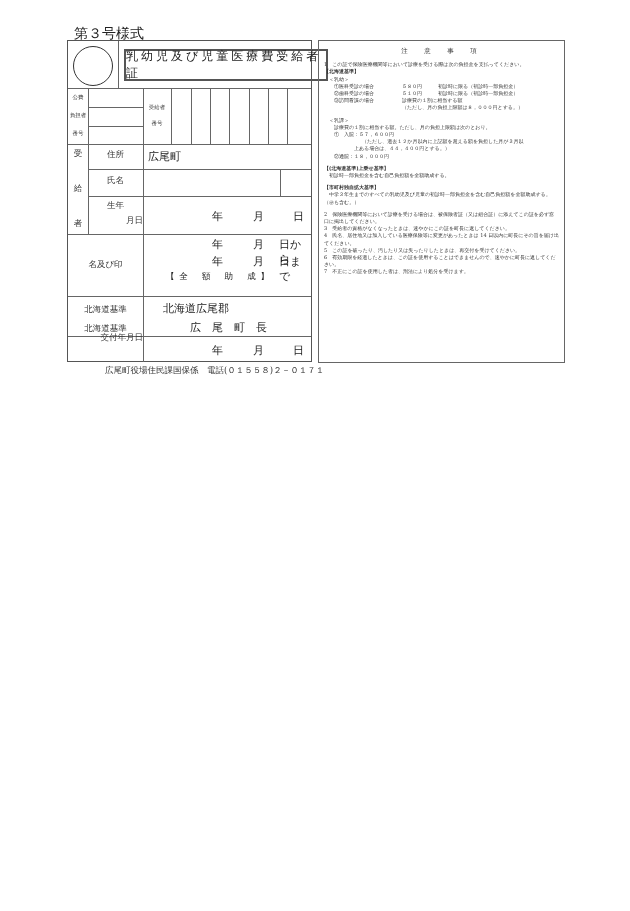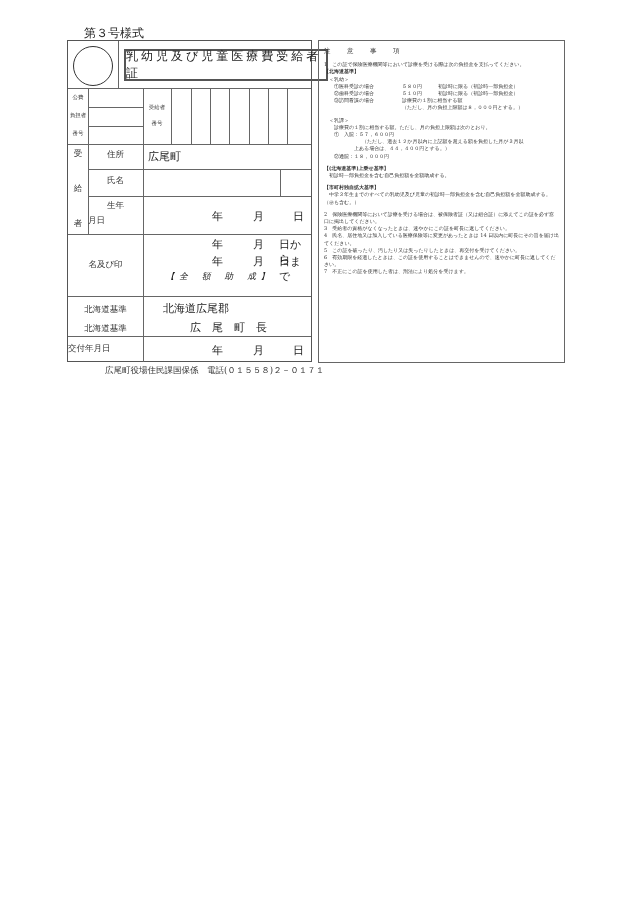--- a/index.html
+++ b/index.html
@@ -1,30 +1,30 @@
 <!DOCTYPE html>
 <html><head>
 <meta charset="utf-8">
 <style>
   html, body { margin:0; padding:0; background:#ffffff; }
   body { width:630px; height:911px; position:relative; font-family:"DejaVu Serif", serif; color:#222; overflow:hidden; }
-  .form-no { position:absolute; left:84px; top:25px; font-size:12px; }
+  .form-no { position:absolute; left:74px; top:25px; font-size:14px; }
   .card { position:absolute; left:67px; top:40px; width:245px; height:322px; border:1px solid #555; box-sizing:border-box; }
   .abs { position:absolute; box-sizing:border-box; }
   .hl { position:absolute; height:0; border-top:1px solid #666; }
   .vl { position:absolute; width:0; border-left:1px solid #666; }
   .circle { position:absolute; left:5px; top:5px; width:40px; height:40px; border:1px solid #333; border-radius:50%; box-sizing:border-box; }
   .title-box { position:absolute; left:56px; top:8px; width:204px; height:32px; border:2px solid #555; box-sizing:border-box; font-size:12px; letter-spacing:3px; display:flex; align-items:center; justify-content:center; }
   .small { font-size:5.5px; color:#333; }
   .lbl { font-size:8.5px; color:#333; }
   .val { font-size:11px; color:#222; }
-  .ital { font-style:italic; font-size:8.5px; color:#222; }
+  .ital { font-size:8.5px; color:#222; }
   .footer { position:absolute; left:73px; top:365px; font-size:8.5px; color:#333;margin-left:32px; }
   .notes { position:absolute; left:318px; top:40px; width:247px; height:323px; border:1px solid #666; box-sizing:border-box; padding:5px 5px; font-size:5px; line-height:7.2px; color:#333; }
-  .notes .ttl { font-size:6.5px; letter-spacing:5px; margin:2px 0 6px; }
+  .notes .ttl { text-align:center; font-size:6.5px; letter-spacing:5px; margin:2px 0 6px; }
   .notes .hd { font-weight:bold; font-family:"DejaVu Sans", sans-serif; font-size:5px; }
   .notes .p { margin:0; }
   .ind1 { padding-left:5px; }
   .ind2 { padding-left:10px; }
   .ind3 { padding-left:38px; }
   .gap { height:5px; }
   .row2 { display:flex; }
   .row2 .c1 { width:68px; padding-left:10px; }
   .row2 .c2 { width:36px; }
 </style>
@@ -72,21 +72,21 @@
   <div class="abs val" style="left:80px;top:108px;">広尾町</div>
   <div class="hl" style="left:20px;top:128px;width:223px;"></div>
 
   <div class="abs lbl" style="left:20px;top:134px;width:55px;text-align:center;">氏名</div>
   <div class="abs val" style="left:80px;top:134px;width:130px;height:20px;"></div>
   <div class="vl" style="left:212px;top:128px;height:27px;"></div>
   <div class="abs" style="left:213px;top:129px;width:30px;height:26px;"></div>
   <div class="hl" style="left:20px;top:155px;width:223px;"></div>
 
   <div class="abs lbl" style="left:20px;top:159px;width:55px;text-align:center;">生年</div>
-  <div class="abs lbl" style="left:20px;top:174px;width:55px;text-align:left;">月日</div>
+  <div class="abs lbl" style="left:20px;top:174px;width:55px;text-align:right;">月日</div>
   <div class="abs val" style="left:144px;top:168px;">年</div>
   <div class="abs val" style="left:185px;top:168px;">月</div>
   <div class="abs val" style="left:225px;top:168px;">日</div>
   <div class="hl" style="left:0;top:193px;width:243px;"></div>
 
   <div class="abs lbl" style="left:0;top:218px;width:75px;text-align:center;">名及び印</div>
   <div class="abs val" style="left:144px;top:196px;">年</div>
   <div class="abs val" style="left:185px;top:196px;">月</div>
   <div class="abs val" style="left:211px;top:196px;">日から</div>
   <div class="abs val" style="left:144px;top:213px;">年</div>
@@ -95,21 +95,21 @@
   <div class="abs ital" style="left:98px;top:230px;letter-spacing:1px;">【 全　 額　 助　 成 】</div>
   <div class="hl" style="left:0;top:255px;width:243px;"></div>
 
   <div class="abs lbl" style="left:0;top:263px;width:75px;text-align:center;">北海道基準</div>
   <div class="abs lbl" style="left:0;top:282px;width:75px;text-align:center;">北海道基準</div>
   <div class="abs val" style="left:95px;top:260px;">北海道広尾郡</div>
   <div class="abs val" style="left:110px;top:279px;margin-left:12px;">広　尾　町　長</div>
   <div class="hl" style="left:0;top:295px;width:243px;"></div>
 
   <div class="vl" style="left:75px;top:295px;height:26px;"></div>
-  <div class="abs lbl" style="left:0;top:302px;width:75px;text-align:left;">交付年月日</div>
+  <div class="abs lbl" style="left:0;top:291px;width:75px;text-align:right;">交付年月日</div>
   <div class="abs val" style="left:144px;top:302px;">年</div>
   <div class="abs val" style="left:185px;top:302px;">月</div>
   <div class="abs val" style="left:225px;top:302px;">日</div>
 </div>
 
 <div class="footer">広尾町役場住民課国保係　電話(０１５５８)２－０１７１</div>
 
 <div class="notes">
   <div class="ttl">注　意　事　項</div>
   <p class="p">1　この証で保険医療機関等において診療を受ける際は次の負担金を支払ってください。</p>

